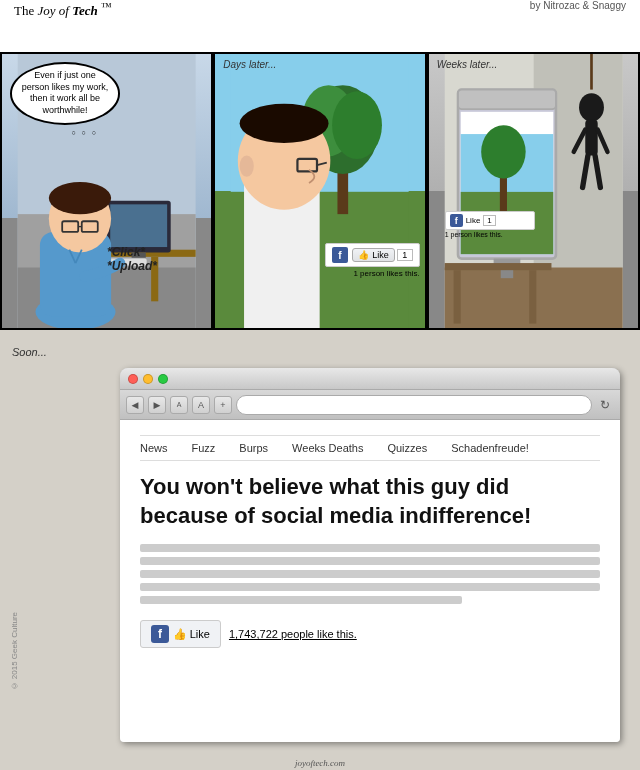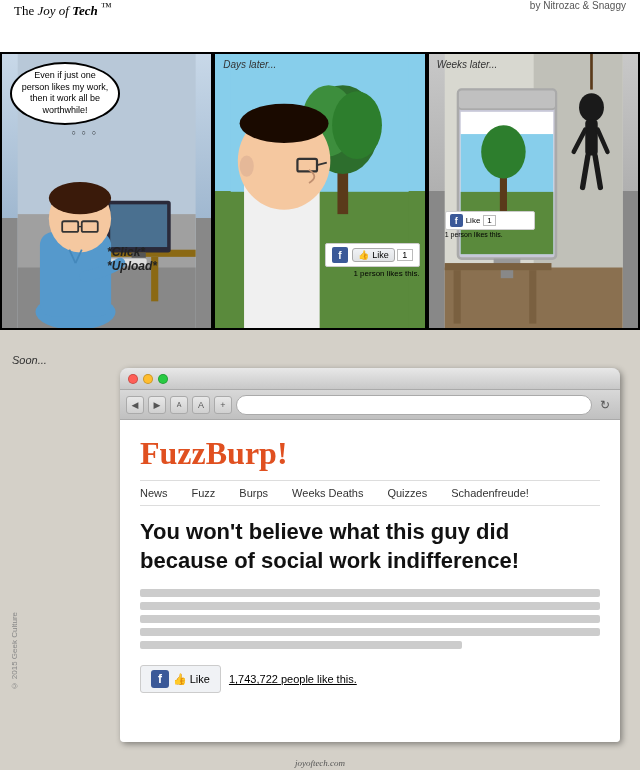--- a/index.html
+++ b/index.html
@@ -119,21 +119,21 @@
     .bottom-section {
       position: absolute;
       top: 330px; left: 0; right: 0;
       height: 440px;
       background: #d4d0c8;
       padding: 8px 0;
     }
 
     .soon-label {
       position: absolute;
-      top: 24px; left: 12px;
+      top: 16px; left: 12px;
       font-size: 11px;
       font-style: italic;
       color: #333;
       font-family: Arial, sans-serif;
     }
 
     
     .browser-window {
       position: absolute;
       top: 38px; left: 120px; right: 20px;
@@ -469,32 +469,31 @@
       </div>
       <div class="toolbar-btn">
         <span>+</span>
       </div>
       <div class="address-bar"></div>
       <div class="refresh-btn">↻</div>
     </div>
 
     <div class="website-content">
 
-      <div class="site-logo">FuzzBurp!</div>
 
       <nav class="site-nav">
         <span class="nav-item">News</span>
         <span class="nav-item">Fuzz</span>
         <span class="nav-item">Burps</span>
         <span class="nav-item">Weeks Deaths</span>
         <span class="nav-item">Quizzes</span>
         <span class="nav-item">Schadenfreude!</span>
       </nav>
 
-      <div class="site-headline">You won't believe what this guy did because of social work indifference!</div>
+      <div class="site-headline">You won't believe what this guy did because of social media indifference!</div>
 
       <div class="text-lines">
         <div class="text-line" style="width:100%;"></div>
         <div class="text-line" style="width:100%;"></div>
         <div class="text-line" style="width:100%;"></div>
         <div class="text-line" style="width:100%;"></div>
         <div class="text-line" style="width:70%;"></div>
       </div>
 
       <div class="fb-like-bottom">

